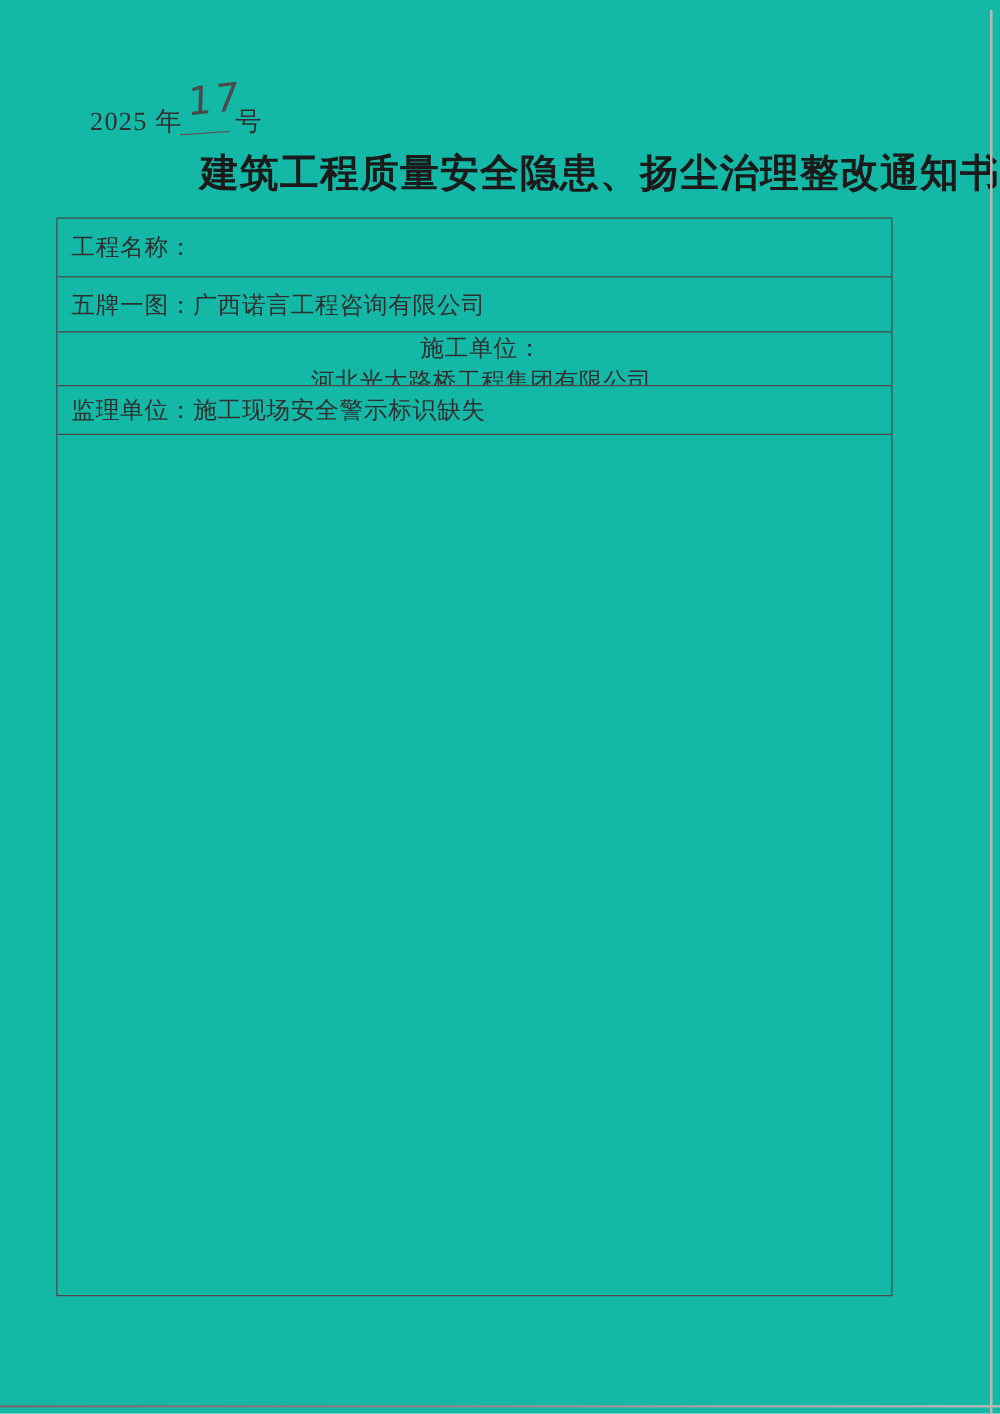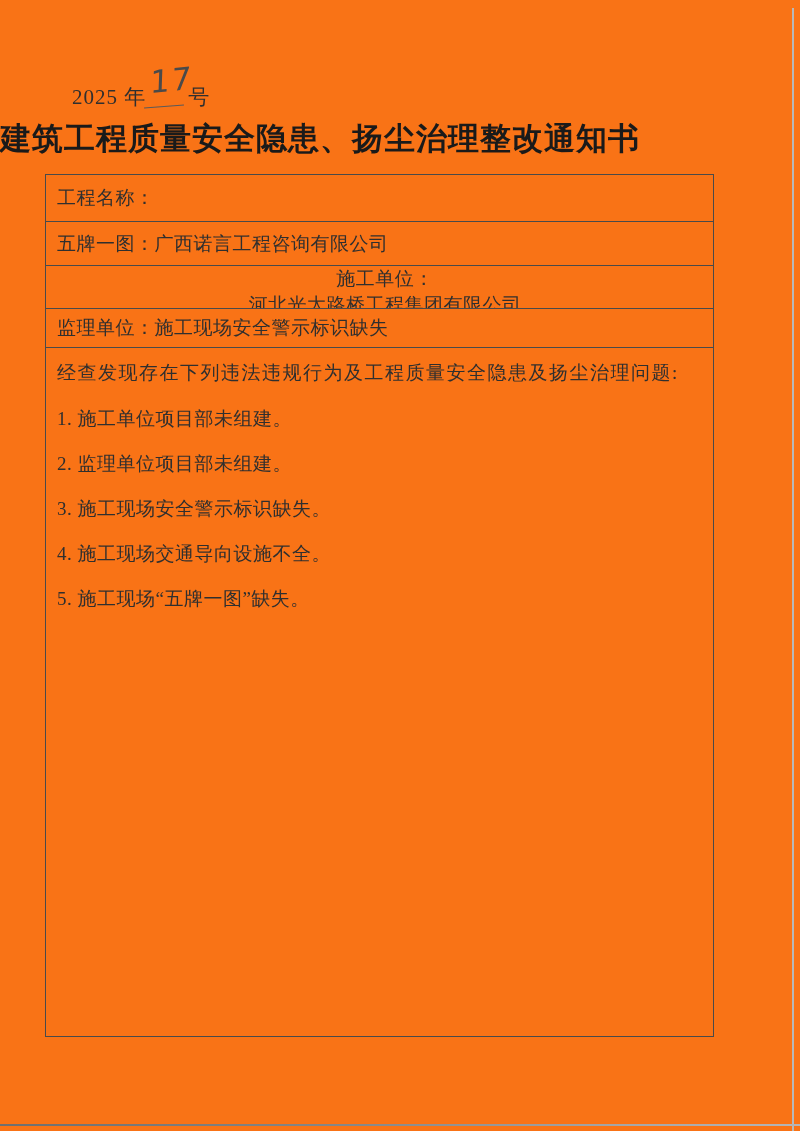--- a/index.html
+++ b/index.html
@@ -4,21 +4,21 @@
 <style>
   html, body {
     margin: 0;
     padding: 0;
     background: #ffffff;
   }
   .page {
     position: relative;
     width: 800px;
     height: 1131px;
-    background: #f97316;
+    background: #14b8a6;
     font-family: "Liberation Serif", serif;
     color: #2f2f2f;
     overflow: hidden;
   }
 
   
   .issue-line {
     position: absolute;
     left: 72px;
     top: 78px;
@@ -53,21 +53,21 @@
     background: #5a5a5a;
     transform: rotate(-4deg);
   }
 
   
   .doc-title {
     position: absolute;
     left: 0;
     top: 118px;
     width: 100%;
-    text-align: left;
+    text-align: right;
     font-size: 31px;
     font-weight: bold;
     letter-spacing: 1px;
     color: #1a1a1a;
     white-space: nowrap;
   }
 
   
   .info-table {
     position: absolute;
@@ -156,27 +156,19 @@
     <div class="info-row row-3">
       <span class="info-label">施工单位：</span>
       <span class="info-value">河北光太路桥工程集团有限公司</span>
     </div>
 
     <div class="info-row row-4">
       <span class="info-label">监理单位：</span>
       <span class="info-value">施工现场安全警示标识缺失</span>
     </div>
 
-    <div class="findings">
-      <p class="findings-intro">经查发现存在下列违法违规行为及工程质量安全隐患及扬尘治理问题:</p>
-      <p class="finding-item">1. 施工单位项目部未组建。</p>
-      <p class="finding-item">2. 监理单位项目部未组建。</p>
-      <p class="finding-item">3. 施工现场安全警示标识缺失。</p>
-      <p class="finding-item">4. 施工现场交通导向设施不全。</p>
-      <p class="finding-item">5. 施工现场“五牌一图”缺失。</p>
-    </div>
 
   </div>
 
   <div class="scan-edge-right"></div>
   <div class="scan-edge-bottom"></div>
 
 </div>
 
 </body></html>

